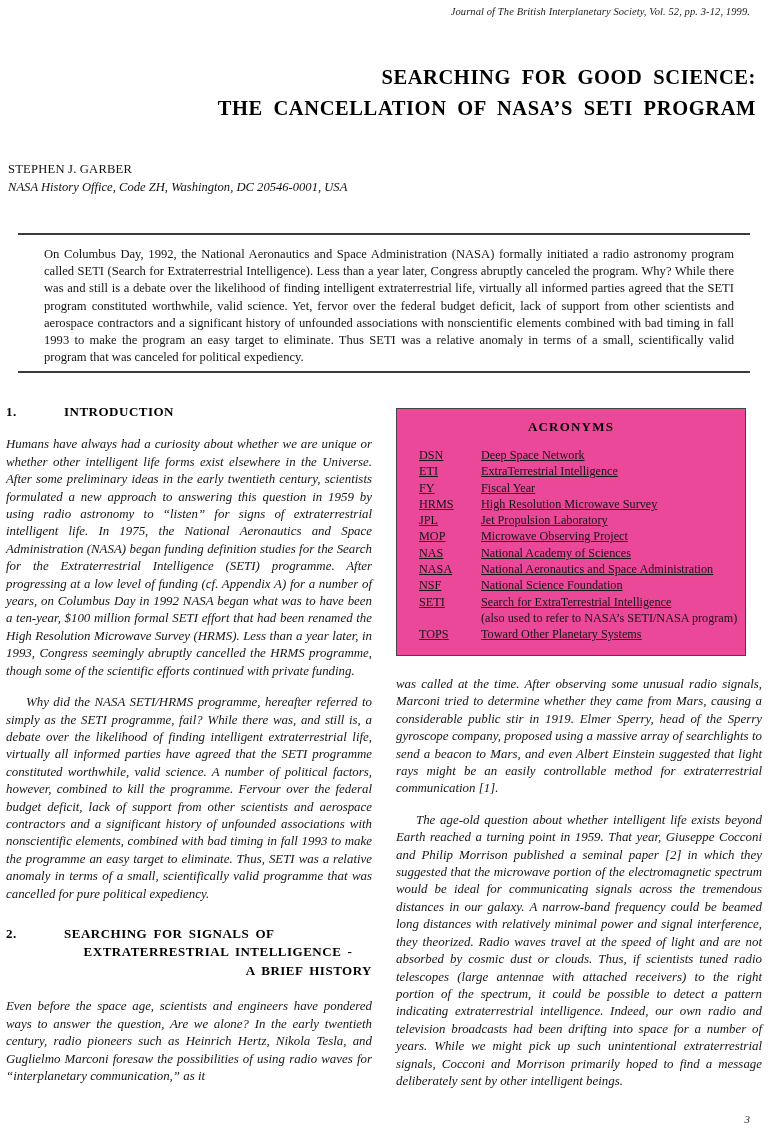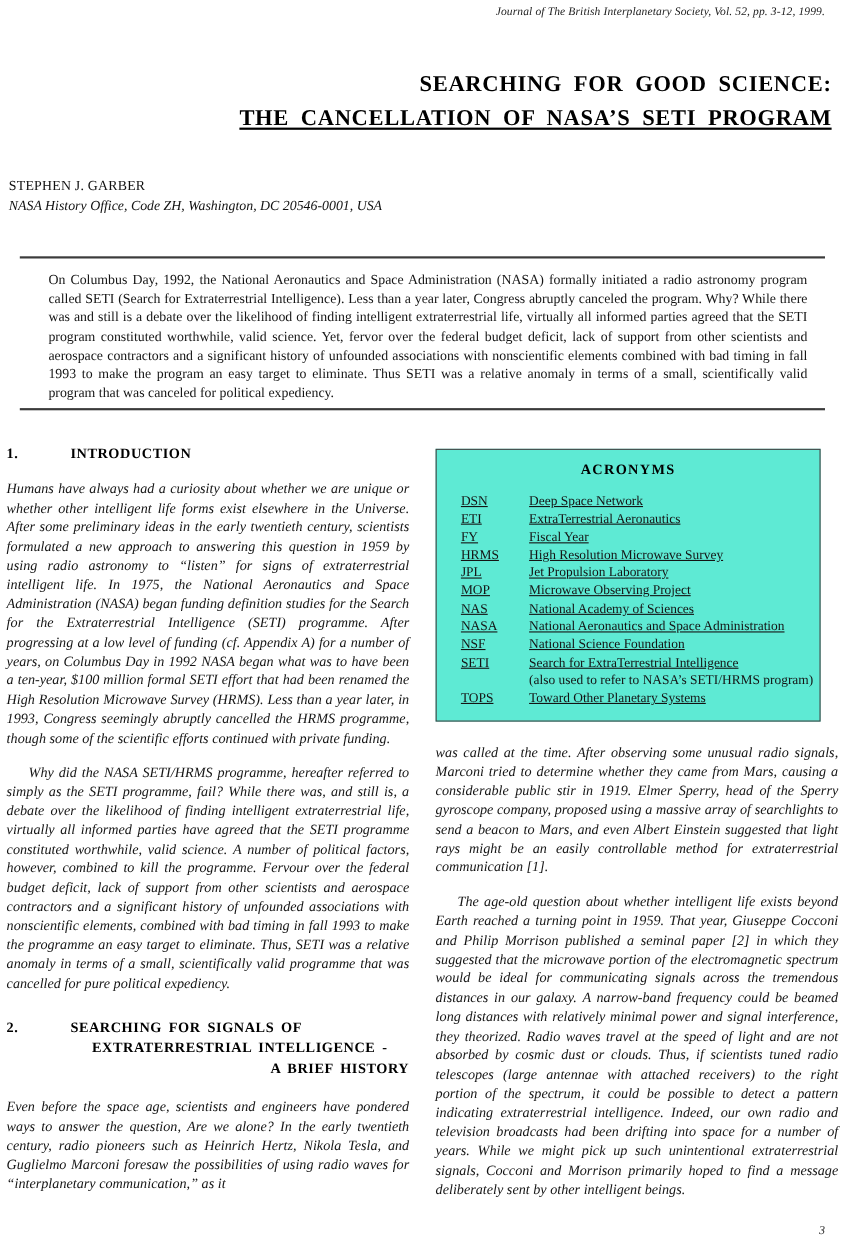--- a/index.html
+++ b/index.html
@@ -48,21 +48,21 @@
   .title-line {
     font-weight: bold;
     font-size: 20.5px;
     line-height: 31px;
     letter-spacing: 0.6px;
     color: #000;
     word-spacing: 5px;
     white-space: nowrap;
   }
   .title-line-1 { text-align: right; font-family: Liberation Serif, serif; }
-  .title-line-2 { text-align: right; text-decoration: underline; }
+  .title-line-2 { text-align: right; }
 
   
   .author-block {
     position: absolute;
     left: 8px;
     top: 160px;
   }
   .author-name {
     font-size: 12.6px;
     line-height: 18px;
@@ -149,21 +149,21 @@
 
   
   .acronyms-box {
     position: absolute;
     left: 396px;
     top: 408px;
     width: 350px;
     box-sizing: border-box;
     border: 1.6px solid #444;
     padding: 10px 0 12px 0;
-    background: #5eead4;
+    background: #ec4899;
   }
   .acronyms-title {
     text-align: center;
     font-weight: bold;
     font-size: 13px;
     letter-spacing: 1.2px;
     color: #000;
     margin-bottom: 12px;
   }
   .acronym-row {
@@ -254,21 +254,21 @@
 
   <div class="acronyms-box">
     <div class="acronyms-title">ACRONYMS</div>
 
     <div class="acronym-row">
       <span class="acronym-key">DSN</span>
       <span class="acronym-val">Deep Space Network</span>
     </div>
     <div class="acronym-row">
       <span class="acronym-key">ETI</span>
-      <span class="acronym-val">ExtraTerrestrial  Aeronautics</span>
+      <span class="acronym-val">ExtraTerrestrial  Intelligence</span>
     </div>
     <div class="acronym-row">
       <span class="acronym-key">FY</span>
       <span class="acronym-val">Fiscal Year</span>
     </div>
     <div class="acronym-row">
       <span class="acronym-key">HRMS</span>
       <span class="acronym-val">High Resolution Microwave Survey</span>
     </div>
     <div class="acronym-row">
@@ -288,21 +288,21 @@
       <span class="acronym-val">National Aeronautics and Space Administration</span>
     </div>
     <div class="acronym-row">
       <span class="acronym-key">NSF</span>
       <span class="acronym-val">National Science Foundation</span>
     </div>
     <div class="acronym-row">
       <span class="acronym-key">SETI</span>
       <span class="acronym-val">Search for ExtraTerrestrial Intelligence</span>
     </div>
-    <div class="acronym-sub">(also used to refer to NASA’s SETI/HRMS program)</div>
+    <div class="acronym-sub">(also used to refer to NASA’s SETI/NASA program)</div>
     <div class="acronym-row">
       <span class="acronym-key">TOPS</span>
       <span class="acronym-val">Toward Other Planetary Systems</span>
     </div>
   </div>
 
   <div class="col col-right">
     <p class="body">was called at the time. After observing some unusual radio signals, Marconi tried to determine whether they came from Mars, causing a considerable public stir in 1919. Elmer Sperry, head of the Sperry gyroscope company, proposed using a massive array of searchlights to send a beacon to Mars, and even Albert Einstein suggested that light rays might be an easily controllable method for extraterrestrial communication [1].</p>
     <p class="body">The age-old question about whether intelligent life exists beyond Earth reached a turning point in 1959. That year, Giuseppe Cocconi and Philip Morrison published a seminal paper [2] in which they suggested that the microwave portion of the electromagnetic spectrum would be ideal for communicating signals across the tremendous distances in our galaxy. A narrow-band frequency could be beamed long distances with relatively minimal power and signal interference, they theorized. Radio waves travel at the speed of light and are not absorbed by cosmic dust or clouds. Thus, if scientists tuned radio telescopes (large antennae with attached receivers) to the right portion of the spectrum, it could be possible to detect a pattern indicating extraterrestrial intelligence. Indeed, our own radio and television broadcasts had been drifting into space for a number of years. While we might pick up such unintentional extraterrestrial signals, Cocconi and Morrison primarily hoped to find a message deliberately sent by other intelligent beings.</p>
   </div>

